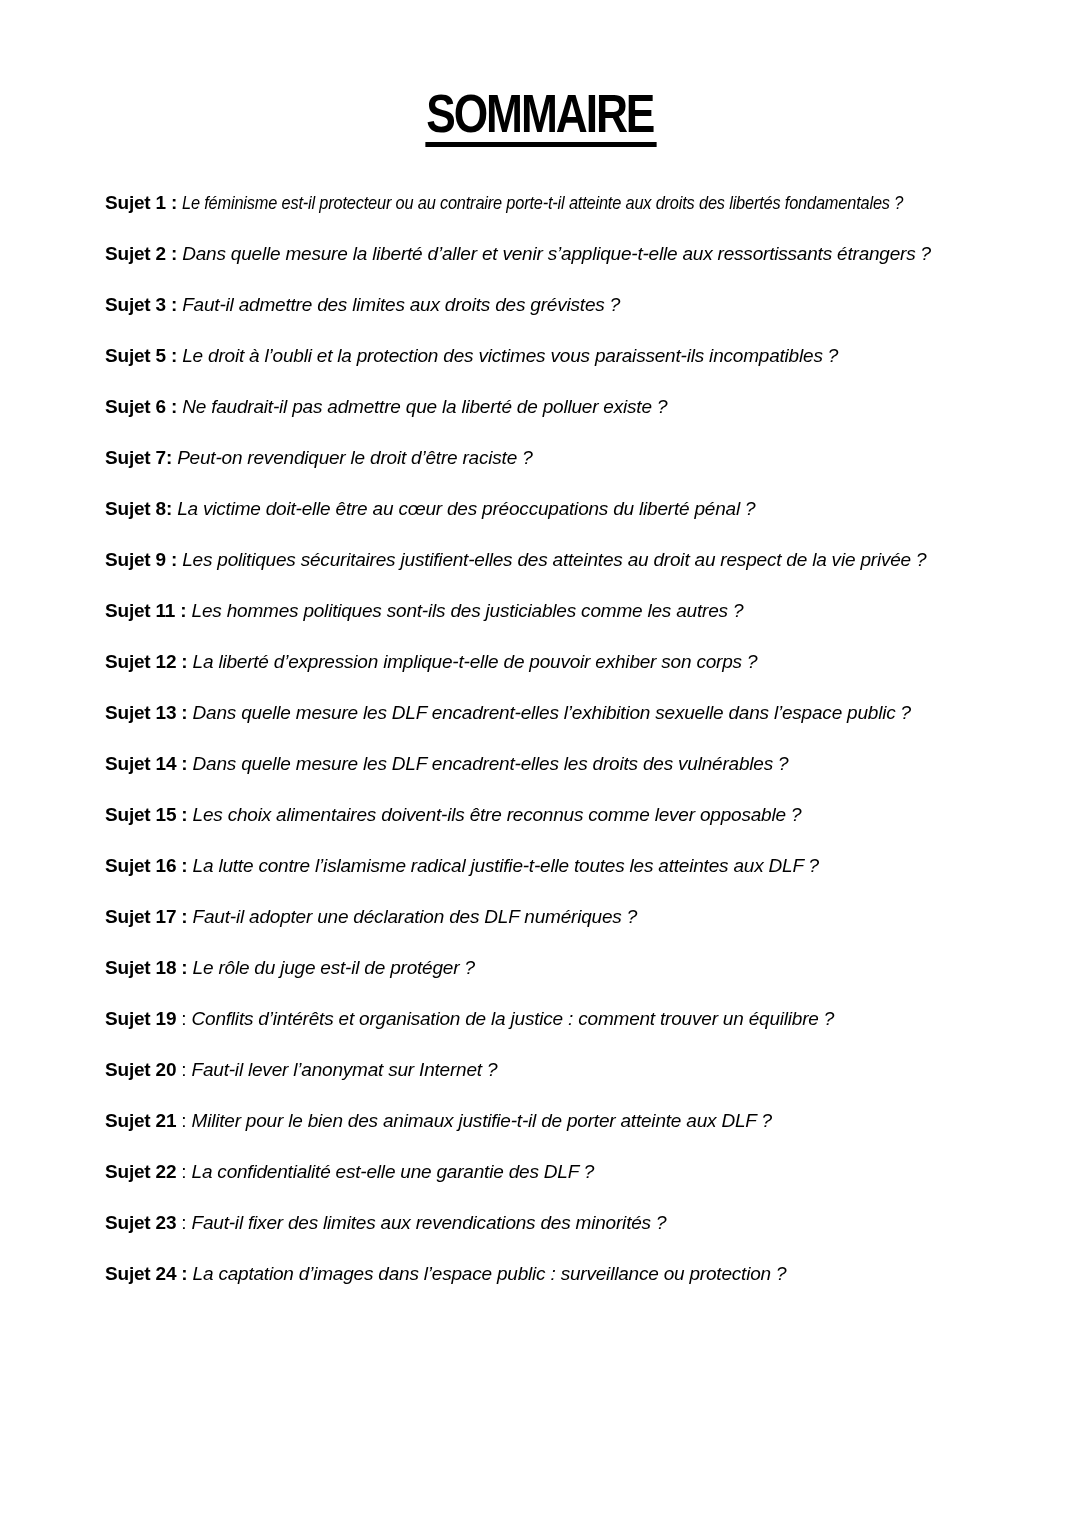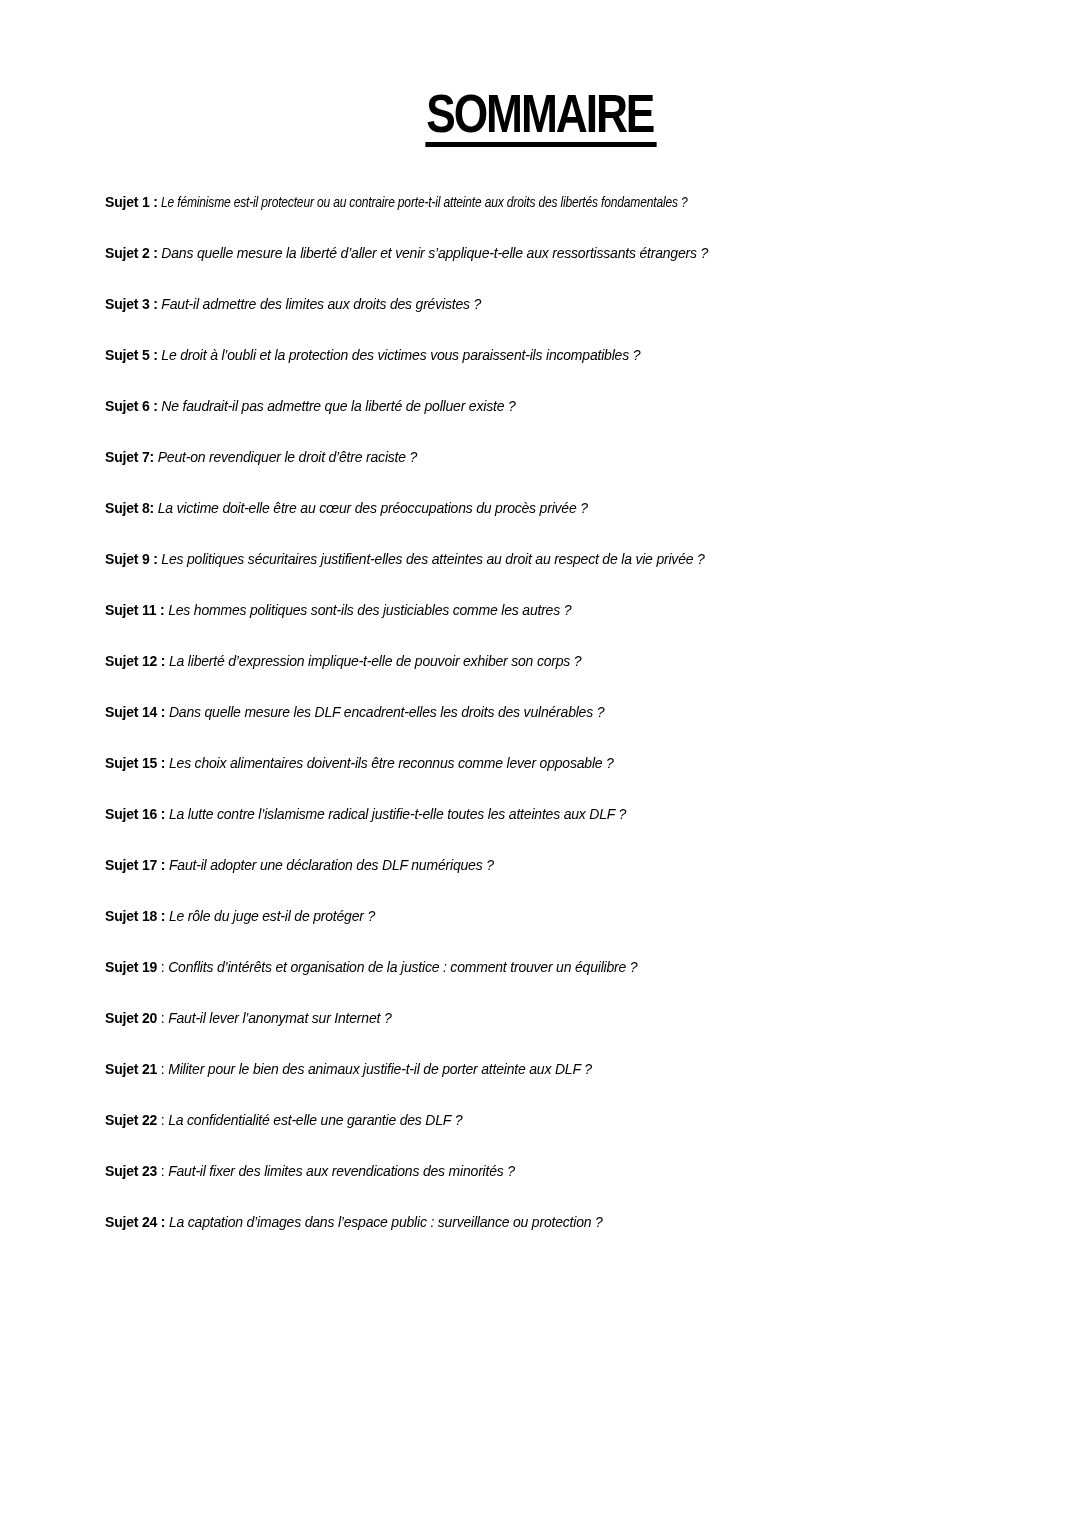--- a/index.html
+++ b/index.html
@@ -32,21 +32,21 @@
     font-size: 54px;
     line-height: 1.0;
     letter-spacing: -2.5px;
     padding: 0 4px 2px 1px;
     border-bottom: 5px solid #000;
     transform: scaleX(0.82);
     transform-origin: 50% 50%;
     white-space: nowrap;
   }
   .toc {
-    font-size: 14px;
+    font-size: 19px;
   }
   .toc-item {
     margin: 0 0 28px 0;
     line-height: 23px;
     white-space: nowrap;
     letter-spacing: -0.2px;
   }
   .toc-label {
     font-weight: bold;
     font-style: normal;
@@ -77,29 +77,30 @@
 
   <p class="toc-item"><span class="toc-label">Sujet 3 :</span><span class="toc-sep"> </span><span class="toc-text">Faut-il admettre des limites aux droits des grévistes ?</span></p>
 
 
   <p class="toc-item"><span class="toc-label">Sujet 5 :</span><span class="toc-sep"> </span><span class="toc-text">Le droit à l’oubli et la protection des victimes vous paraissent-ils incompatibles ?</span></p>
 
   <p class="toc-item"><span class="toc-label">Sujet 6 :</span><span class="toc-sep"> </span><span class="toc-text">Ne faudrait-il pas admettre que la liberté de polluer existe ?</span></p>
 
   <p class="toc-item"><span class="toc-label">Sujet 7:</span><span class="toc-sep"> </span><span class="toc-text">Peut-on revendiquer le droit d’être raciste ?</span></p>
 
-  <p class="toc-item"><span class="toc-label">Sujet 8:</span><span class="toc-sep"> </span><span class="toc-text">La victime doit-elle être au cœur des préoccupations du procès privée ?</span></p>
+  <p class="toc-item"><span class="toc-label">Sujet 8:</span><span class="toc-sep"> </span><span class="toc-text">La victime doit-elle être au cœur des préoccupations du liberté pénal ?</span></p>
 
   <p class="toc-item"><span class="toc-label">Sujet 9 :</span><span class="toc-sep"> </span><span class="toc-text">Les politiques sécuritaires justifient-elles des atteintes au droit au respect de la vie privée ?</span></p>
 
 
   <p class="toc-item"><span class="toc-label">Sujet 11 :</span><span class="toc-sep"> </span><span class="toc-text">Les hommes politiques sont-ils des justiciables comme les autres ?</span></p>
 
   <p class="toc-item"><span class="toc-label">Sujet 12 :</span><span class="toc-sep"> </span><span class="toc-text">La liberté d’expression implique-t-elle de pouvoir exhiber son corps ?</span></p>
 
+  <p class="toc-item"><span class="toc-label">Sujet 13 :</span><span class="toc-sep"> </span><span class="toc-text">Dans quelle mesure les DLF encadrent-elles l’exhibition sexuelle dans l’espace public ?</span></p>
 
   <p class="toc-item"><span class="toc-label">Sujet 14 :</span><span class="toc-sep"> </span><span class="toc-text">Dans quelle mesure les DLF encadrent-elles les droits des vulnérables ?</span></p>
 
   <p class="toc-item"><span class="toc-label">Sujet 15 :</span><span class="toc-sep"> </span><span class="toc-text">Les choix alimentaires doivent-ils être reconnus comme lever opposable ?</span></p>
 
   <p class="toc-item"><span class="toc-label">Sujet 16 :</span><span class="toc-sep"> </span><span class="toc-text">La lutte contre l’islamisme radical justifie-t-elle toutes les atteintes aux DLF ?</span></p>
 
   <p class="toc-item"><span class="toc-label">Sujet 17 :</span><span class="toc-sep"> </span><span class="toc-text">Faut-il adopter une déclaration des DLF numériques ?</span></p>
 
   <p class="toc-item"><span class="toc-label">Sujet 18 :</span><span class="toc-sep"> </span><span class="toc-text">Le rôle du juge est-il de protéger ?</span></p>

